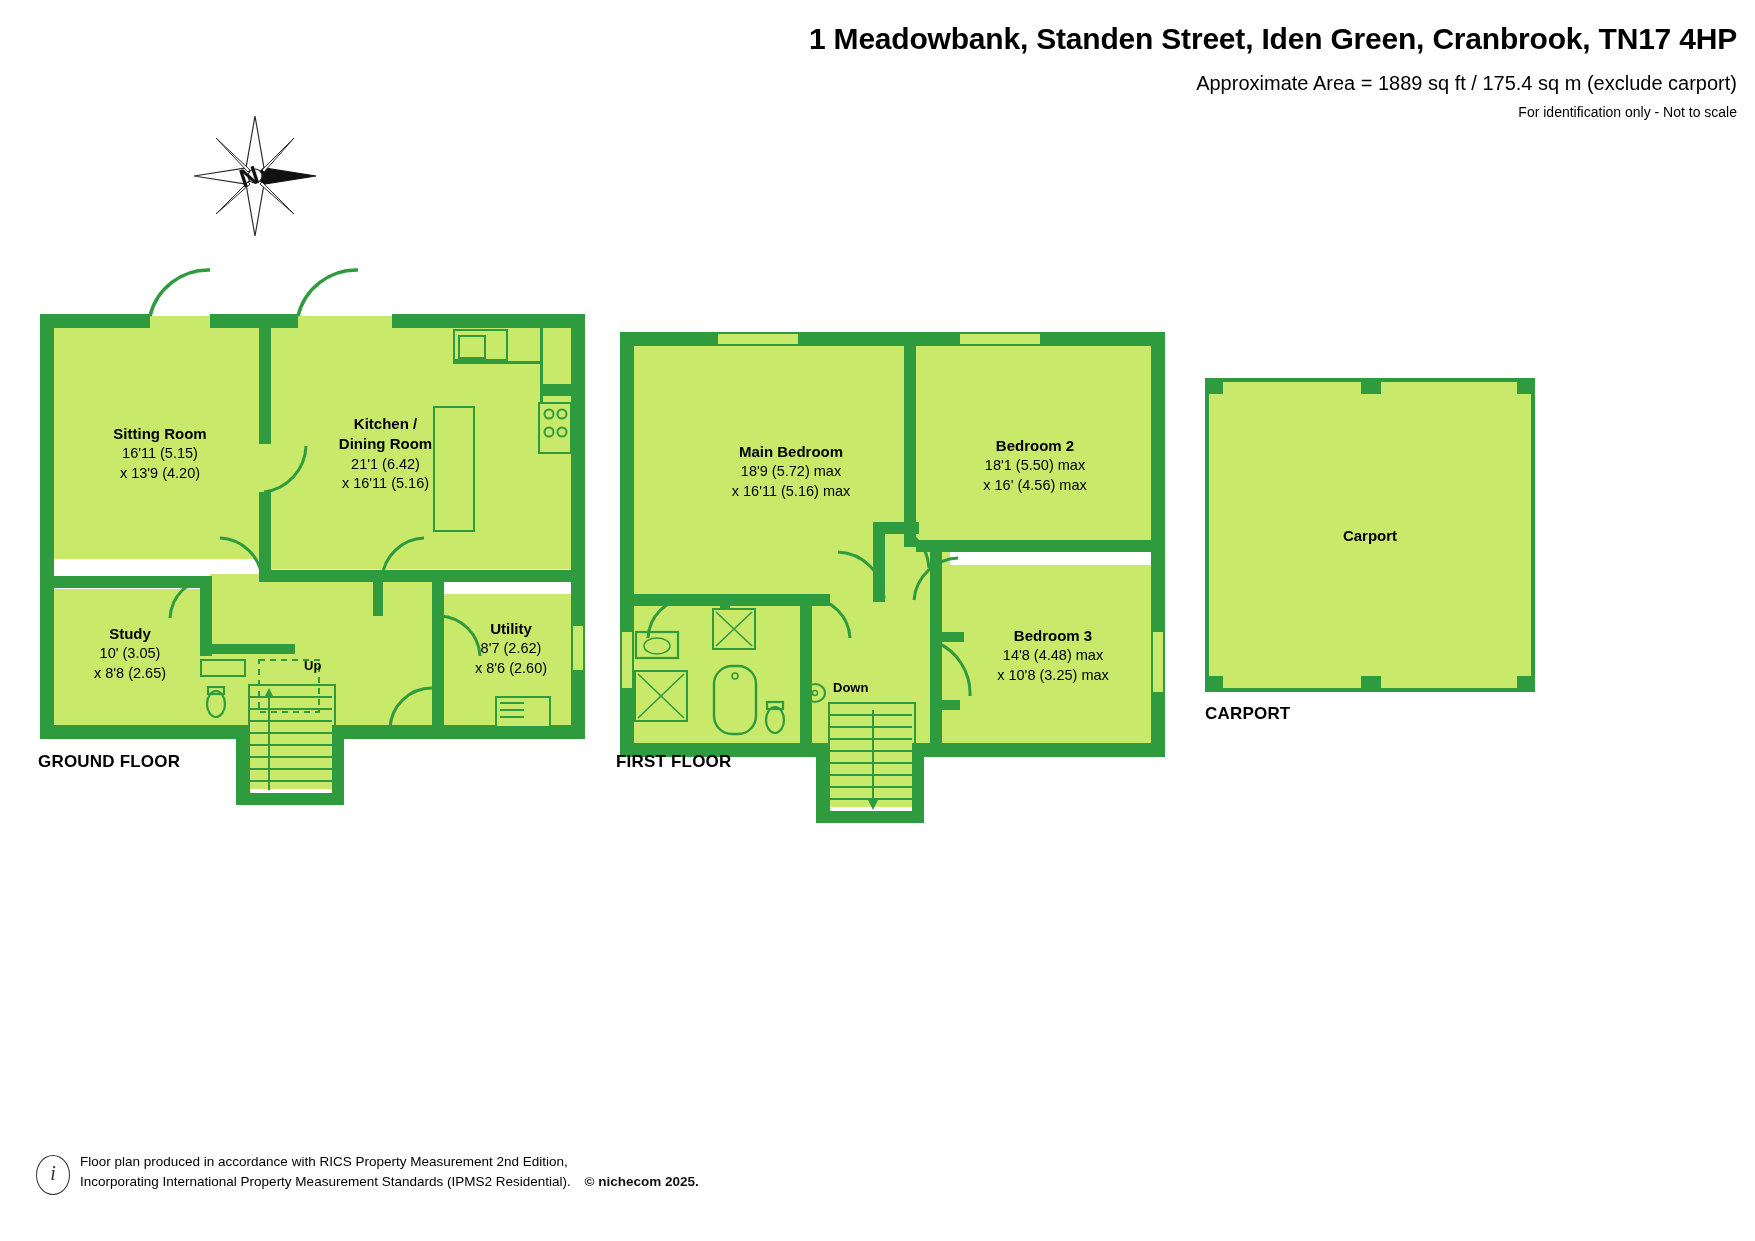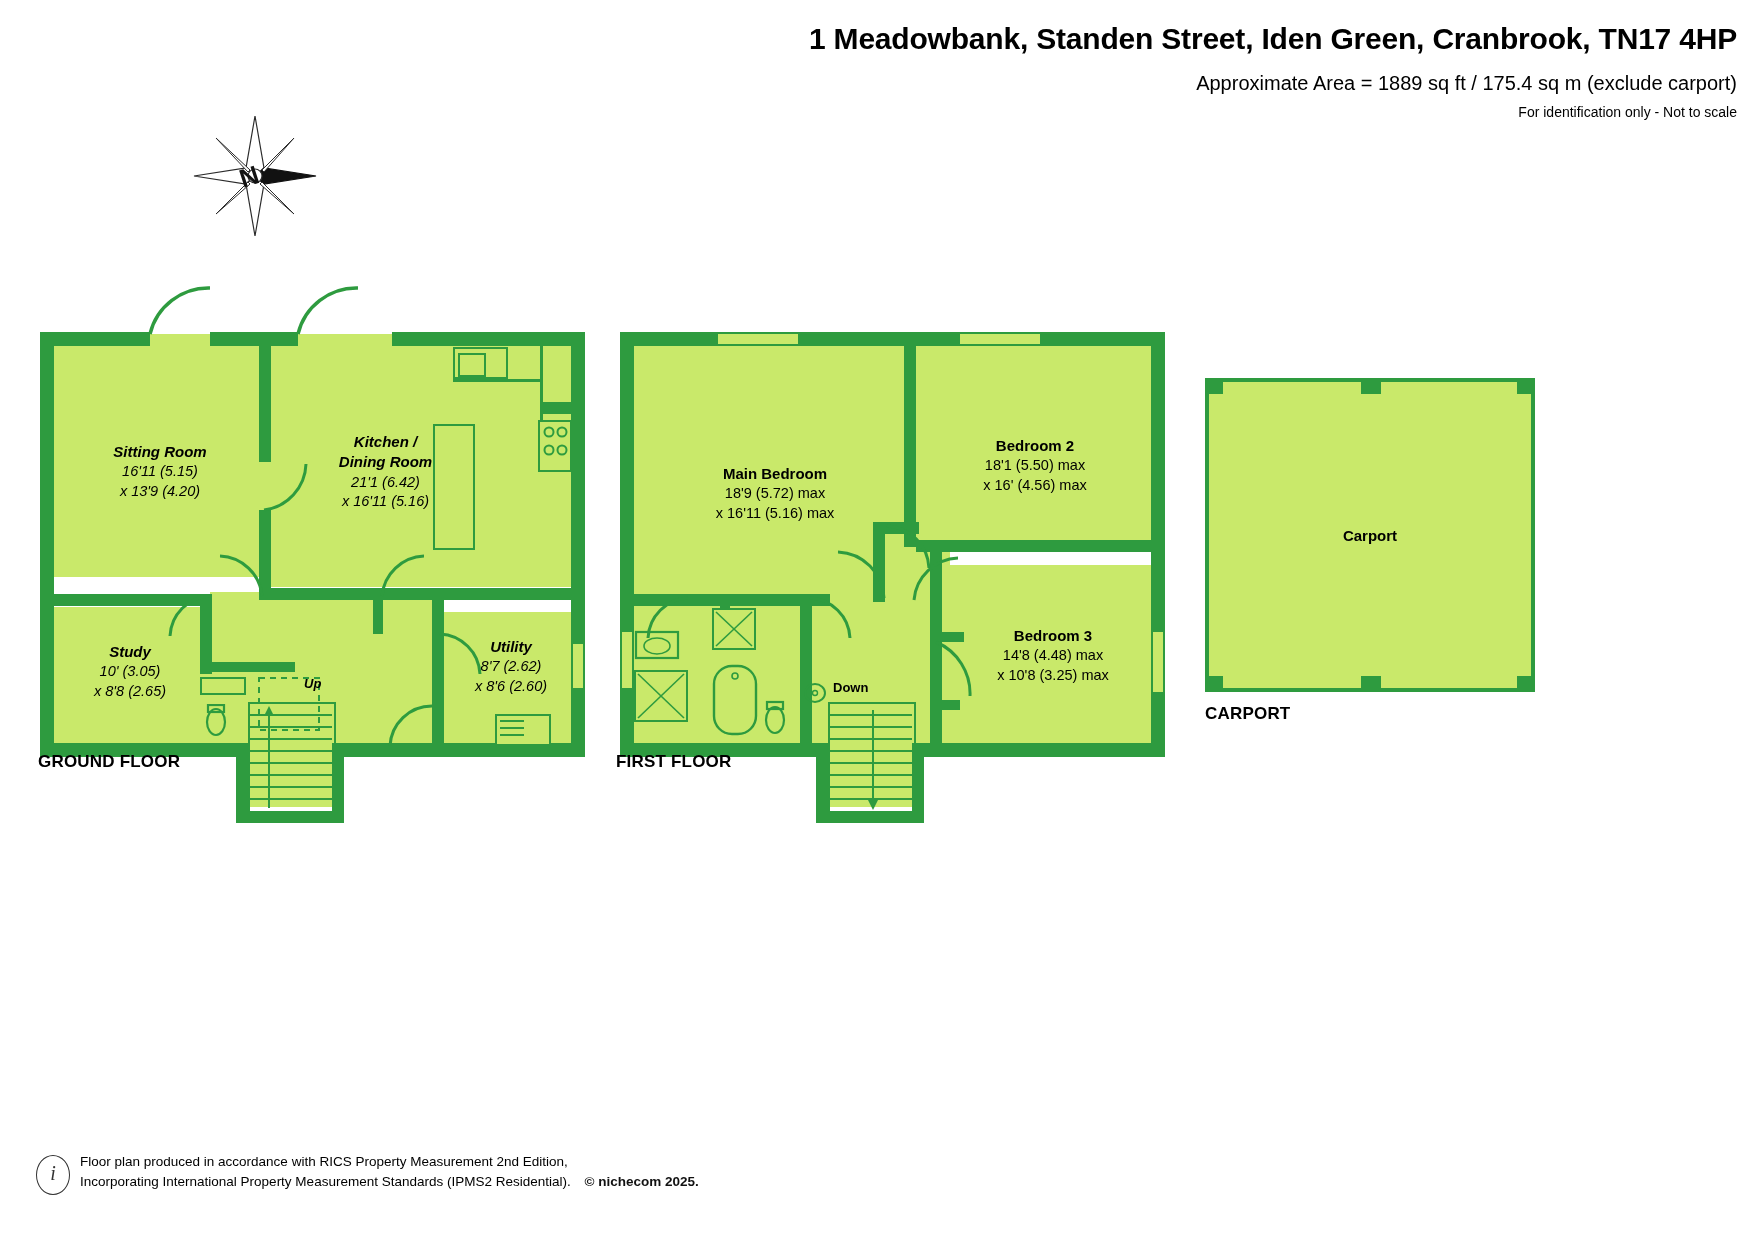--- a/index.html
+++ b/index.html
@@ -132,21 +132,21 @@
     <polygon points="126,64 74,56 66,64 74,72" fill="#111111" stroke="#111111" stroke-width="1.2"></polygon>
     <polygon points="26,26 60,58 58,60 26,26" fill="#ffffff" stroke="#2b2b2b" stroke-width="1"></polygon>
     <polygon points="104,26 72,58 74,60 104,26" fill="#ffffff" stroke="#2b2b2b" stroke-width="1"></polygon>
     <polygon points="26,102 58,70 60,72 26,102" fill="#ffffff" stroke="#2b2b2b" stroke-width="1"></polygon>
     <polygon points="104,102 72,70 70,72 104,102" fill="#ffffff" stroke="#2b2b2b" stroke-width="1"></polygon>
     <circle cx="65" cy="64" r="7" fill="#ffffff" stroke="#2b2b2b" stroke-width="1.2"></circle>
     <text x="53" y="76" font-family="Liberation Sans, sans-serif" font-size="26" font-weight="bold" fill="#111" transform="rotate(-18 53 76)">N</text>
   </svg>
 </div>
 
-<div class="plan" style="left:40px; top:332px; width:560px; height:500px;font-style:italic;">
+<div class="plan" style="left:40px; top:314px; width:560px; height:500px;">
 
   <div class="roomfill" style="left:10px; top:10px; width:215px; height:235px;"></div>
 
   <div class="roomfill" style="left:225px; top:10px; width:310px; height:245px;"></div>
 
   <div class="roomfill" style="left:10px; top:275px; width:160px; height:140px;"></div>
 
   <div class="roomfill" style="left:170px; top:260px; width:230px; height:155px;"></div>
 
   <div class="roomfill" style="left:400px; top:280px; width:135px; height:135px;"></div>
@@ -367,21 +367,21 @@
   <svg style="position:absolute; left:312px; top:308px;" width="40" height="60">
     <path d="M4,2 A56,56 0 0 1 38,56" fill="none" stroke="#2e9b3f" stroke-width="3"></path>
   </svg>
   <svg style="position:absolute; left:188px; top:264px;" width="44" height="44">
     <path d="M2,2 A42,42 0 0 1 42,42" fill="none" stroke="#2e9b3f" stroke-width="3"></path>
   </svg>
   <svg style="position:absolute; left:26px; top:264px;" width="44" height="44">
     <path d="M42,2 A42,42 0 0 0 2,42" fill="none" stroke="#2e9b3f" stroke-width="3"></path>
   </svg>
 
-  <div class="label" style="left:50px; top:110px; width:210px;margin-top:22px;">
+  <div class="label" style="left:66px; top:110px; width:210px;">
     <div class="nm">Main Bedroom</div>
     <div>18'9 (5.72) max</div>
     <div>x 16'11 (5.16) max</div>
   </div>
 
   <div class="label" style="left:320px; top:104px; width:190px;">
     <div class="nm">Bedroom 2</div>
     <div>18'1 (5.50) max</div>
     <div>x 16' (4.56) max</div>
   </div>

